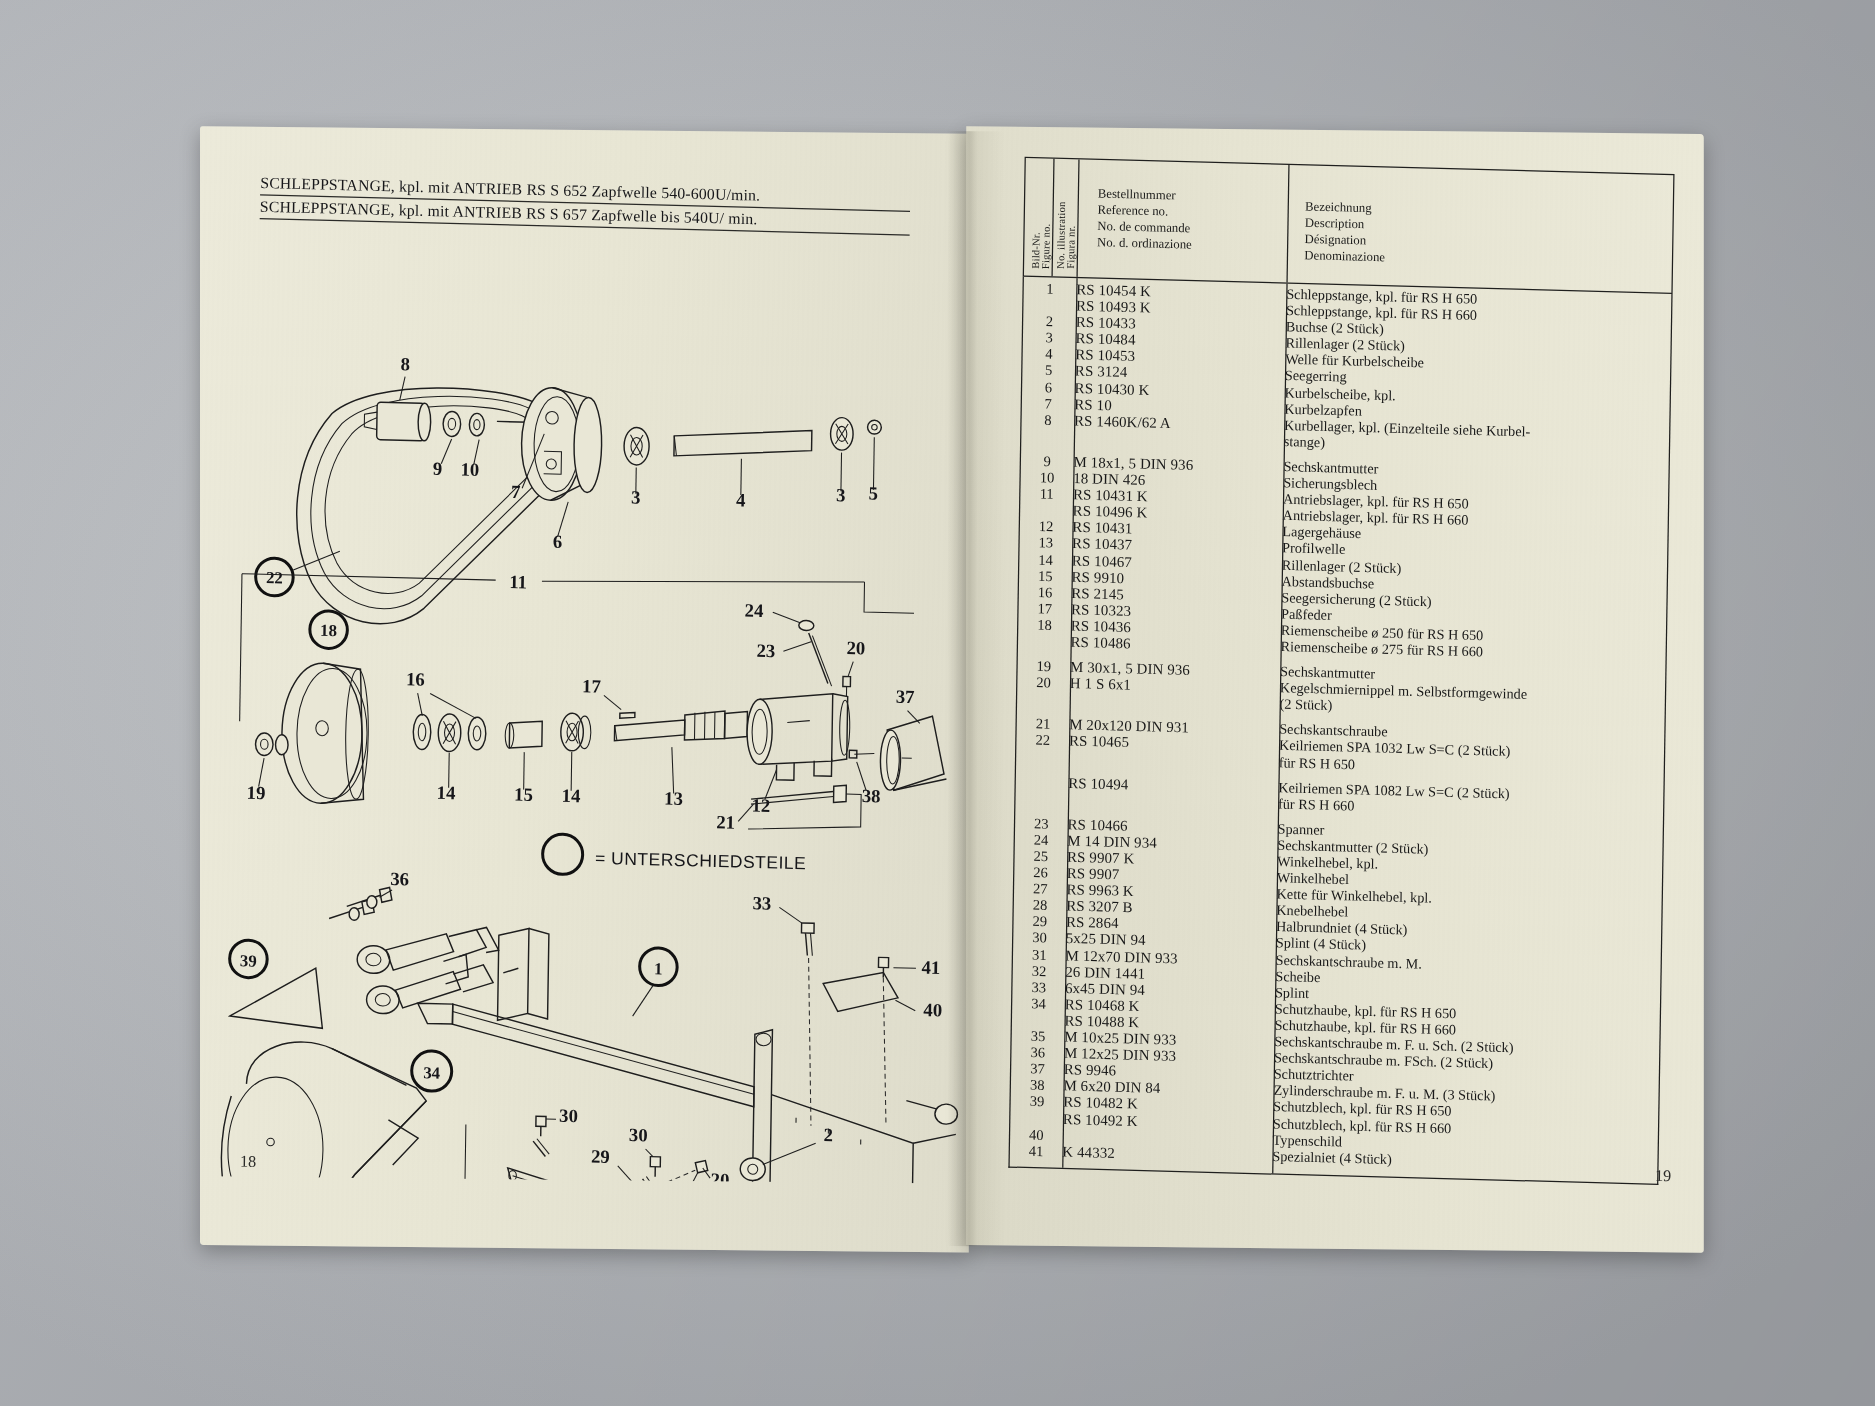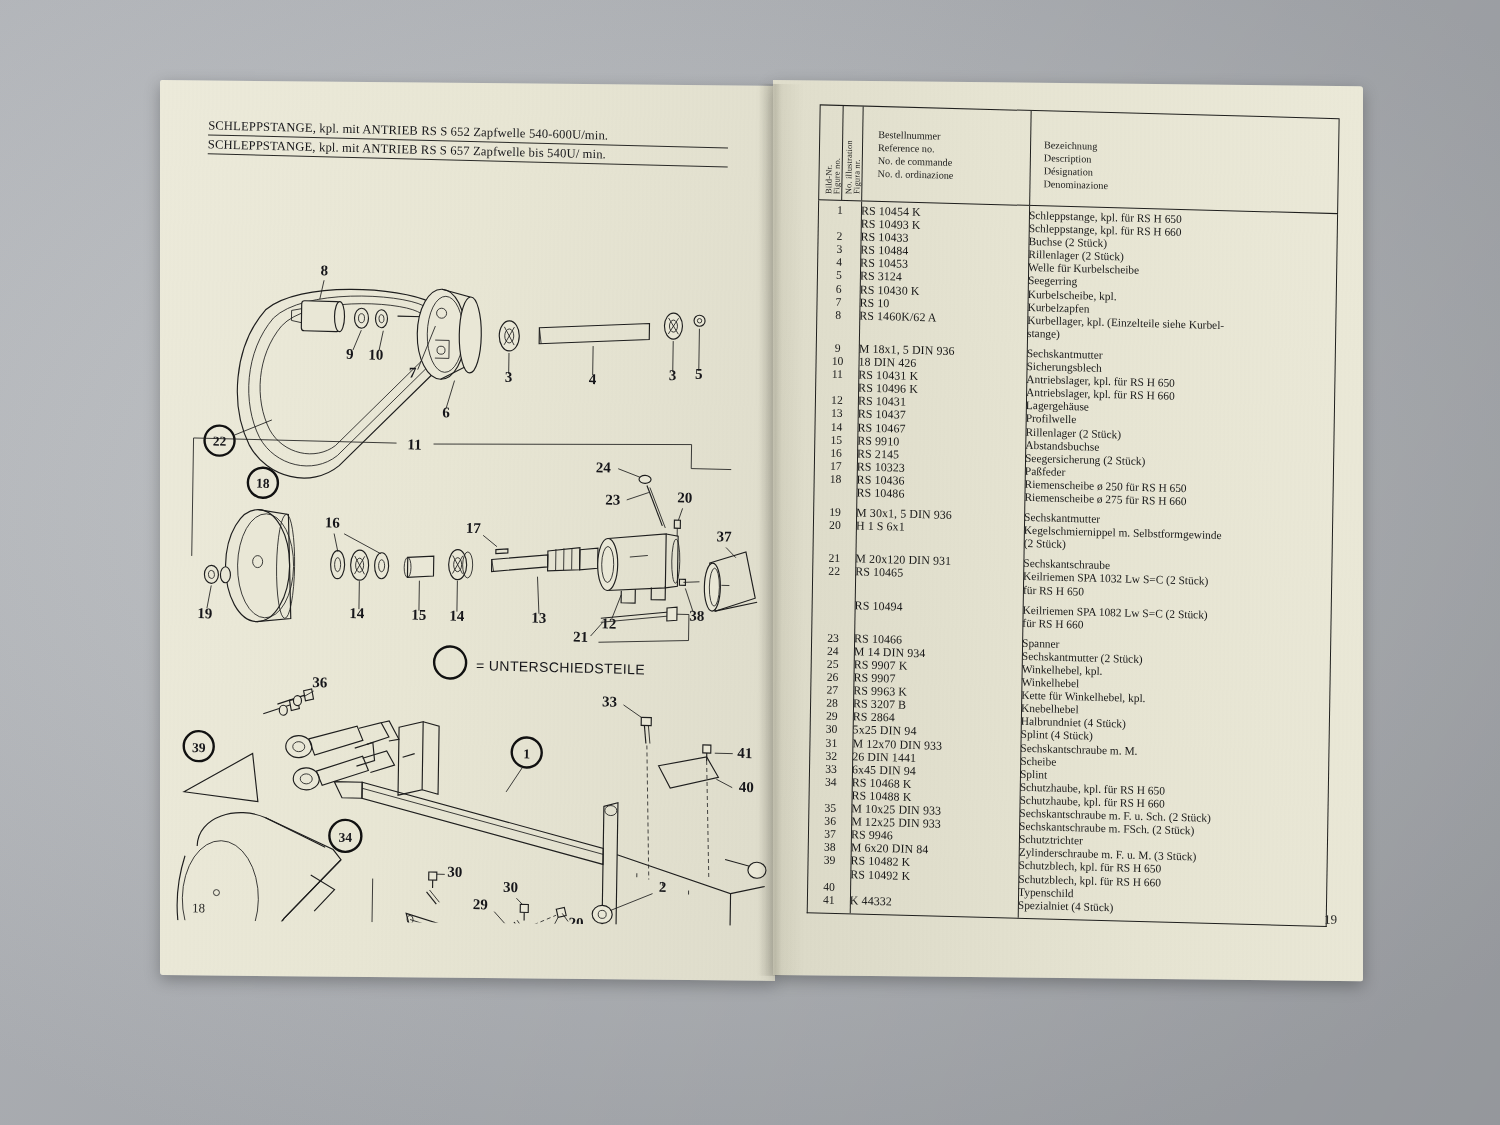--- a/index.html
+++ b/index.html
@@ -13,21 +13,21 @@
   #backdrop{
     position:absolute;inset:0;
     background:
       radial-gradient(ellipse 1100px 700px at 45% 45%, #c2c5c8 0%, #b5b8bc 55%, #a9acb1 100%);
   }
   #backdrop:after{
     content:"";position:absolute;inset:0;
     background:linear-gradient(118deg, rgba(255,255,255,.10) 0%, rgba(0,0,0,.05) 50%, rgba(0,0,0,.12) 100%);
   }
   
-  #book{position:absolute;left:160px;top:80px;width:1200px;height:895px;text-decoration:underline;}
+  #book{position:absolute;left:160px;top:101px;width:1200px;height:895px;text-decoration:underline;}
   .page{
     position:absolute;top:0;height:100%;
     background:#e9e7d6;
     box-shadow:0 5px 16px rgba(0,0,0,.28);
   }
   #page-left{
     left:0;width:615px;
     background:linear-gradient(100deg,#eceada 0%,#e8e6d4 45%,#dedccb 100%);
     transform:skewY(.55deg);
     transform-origin:left top;

